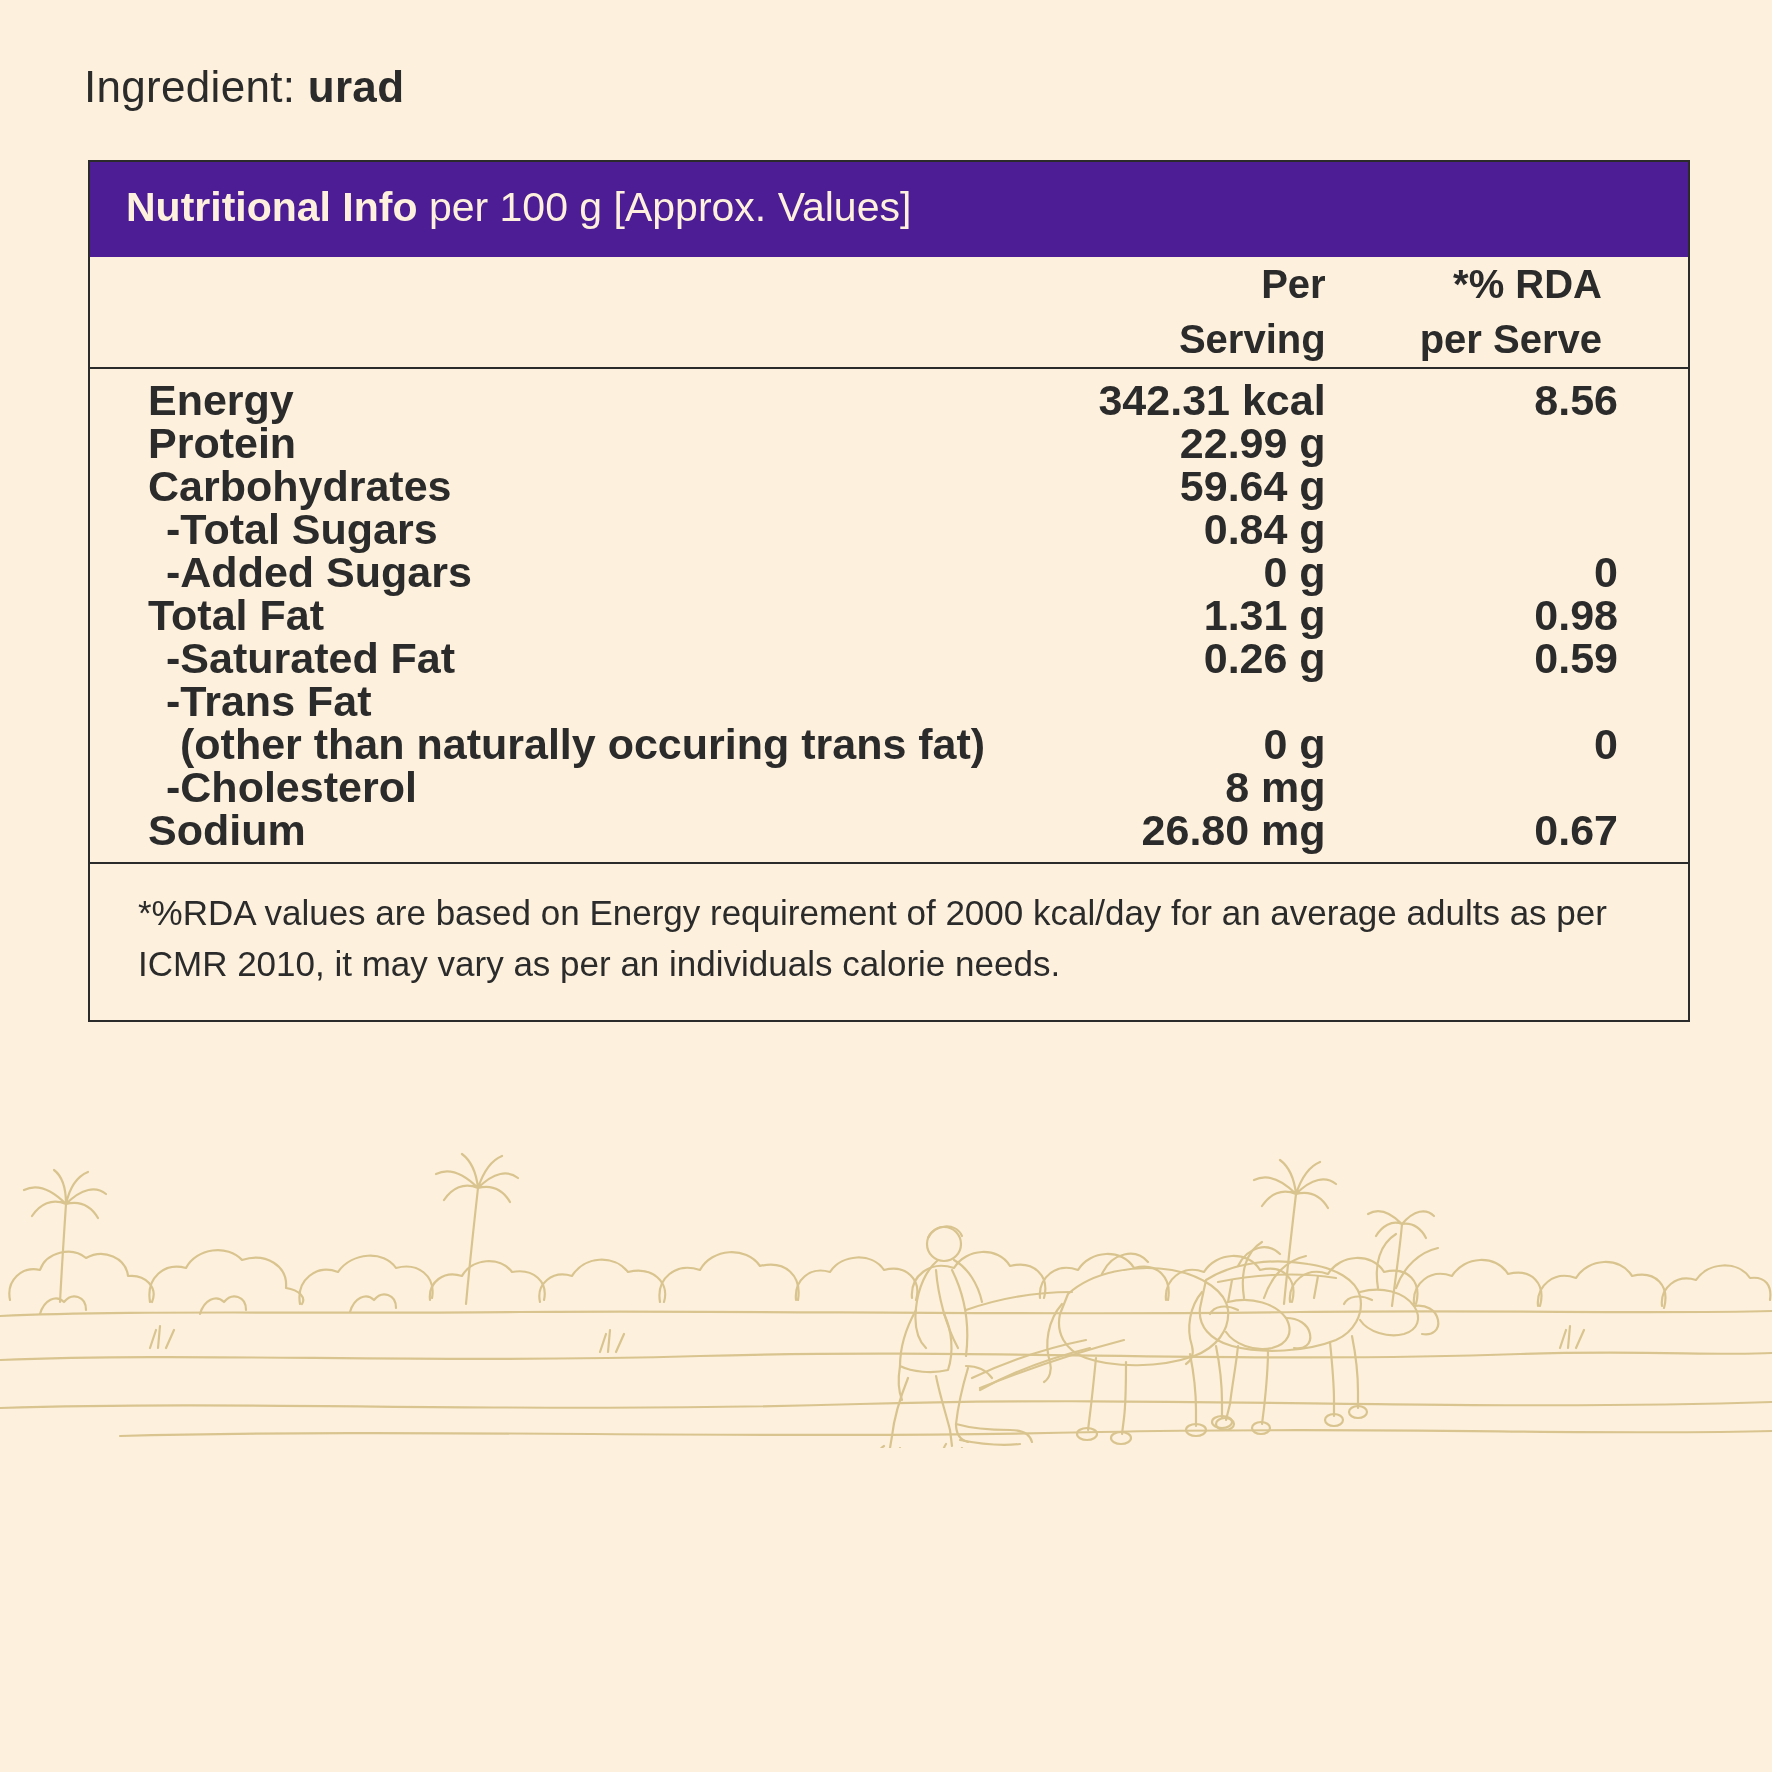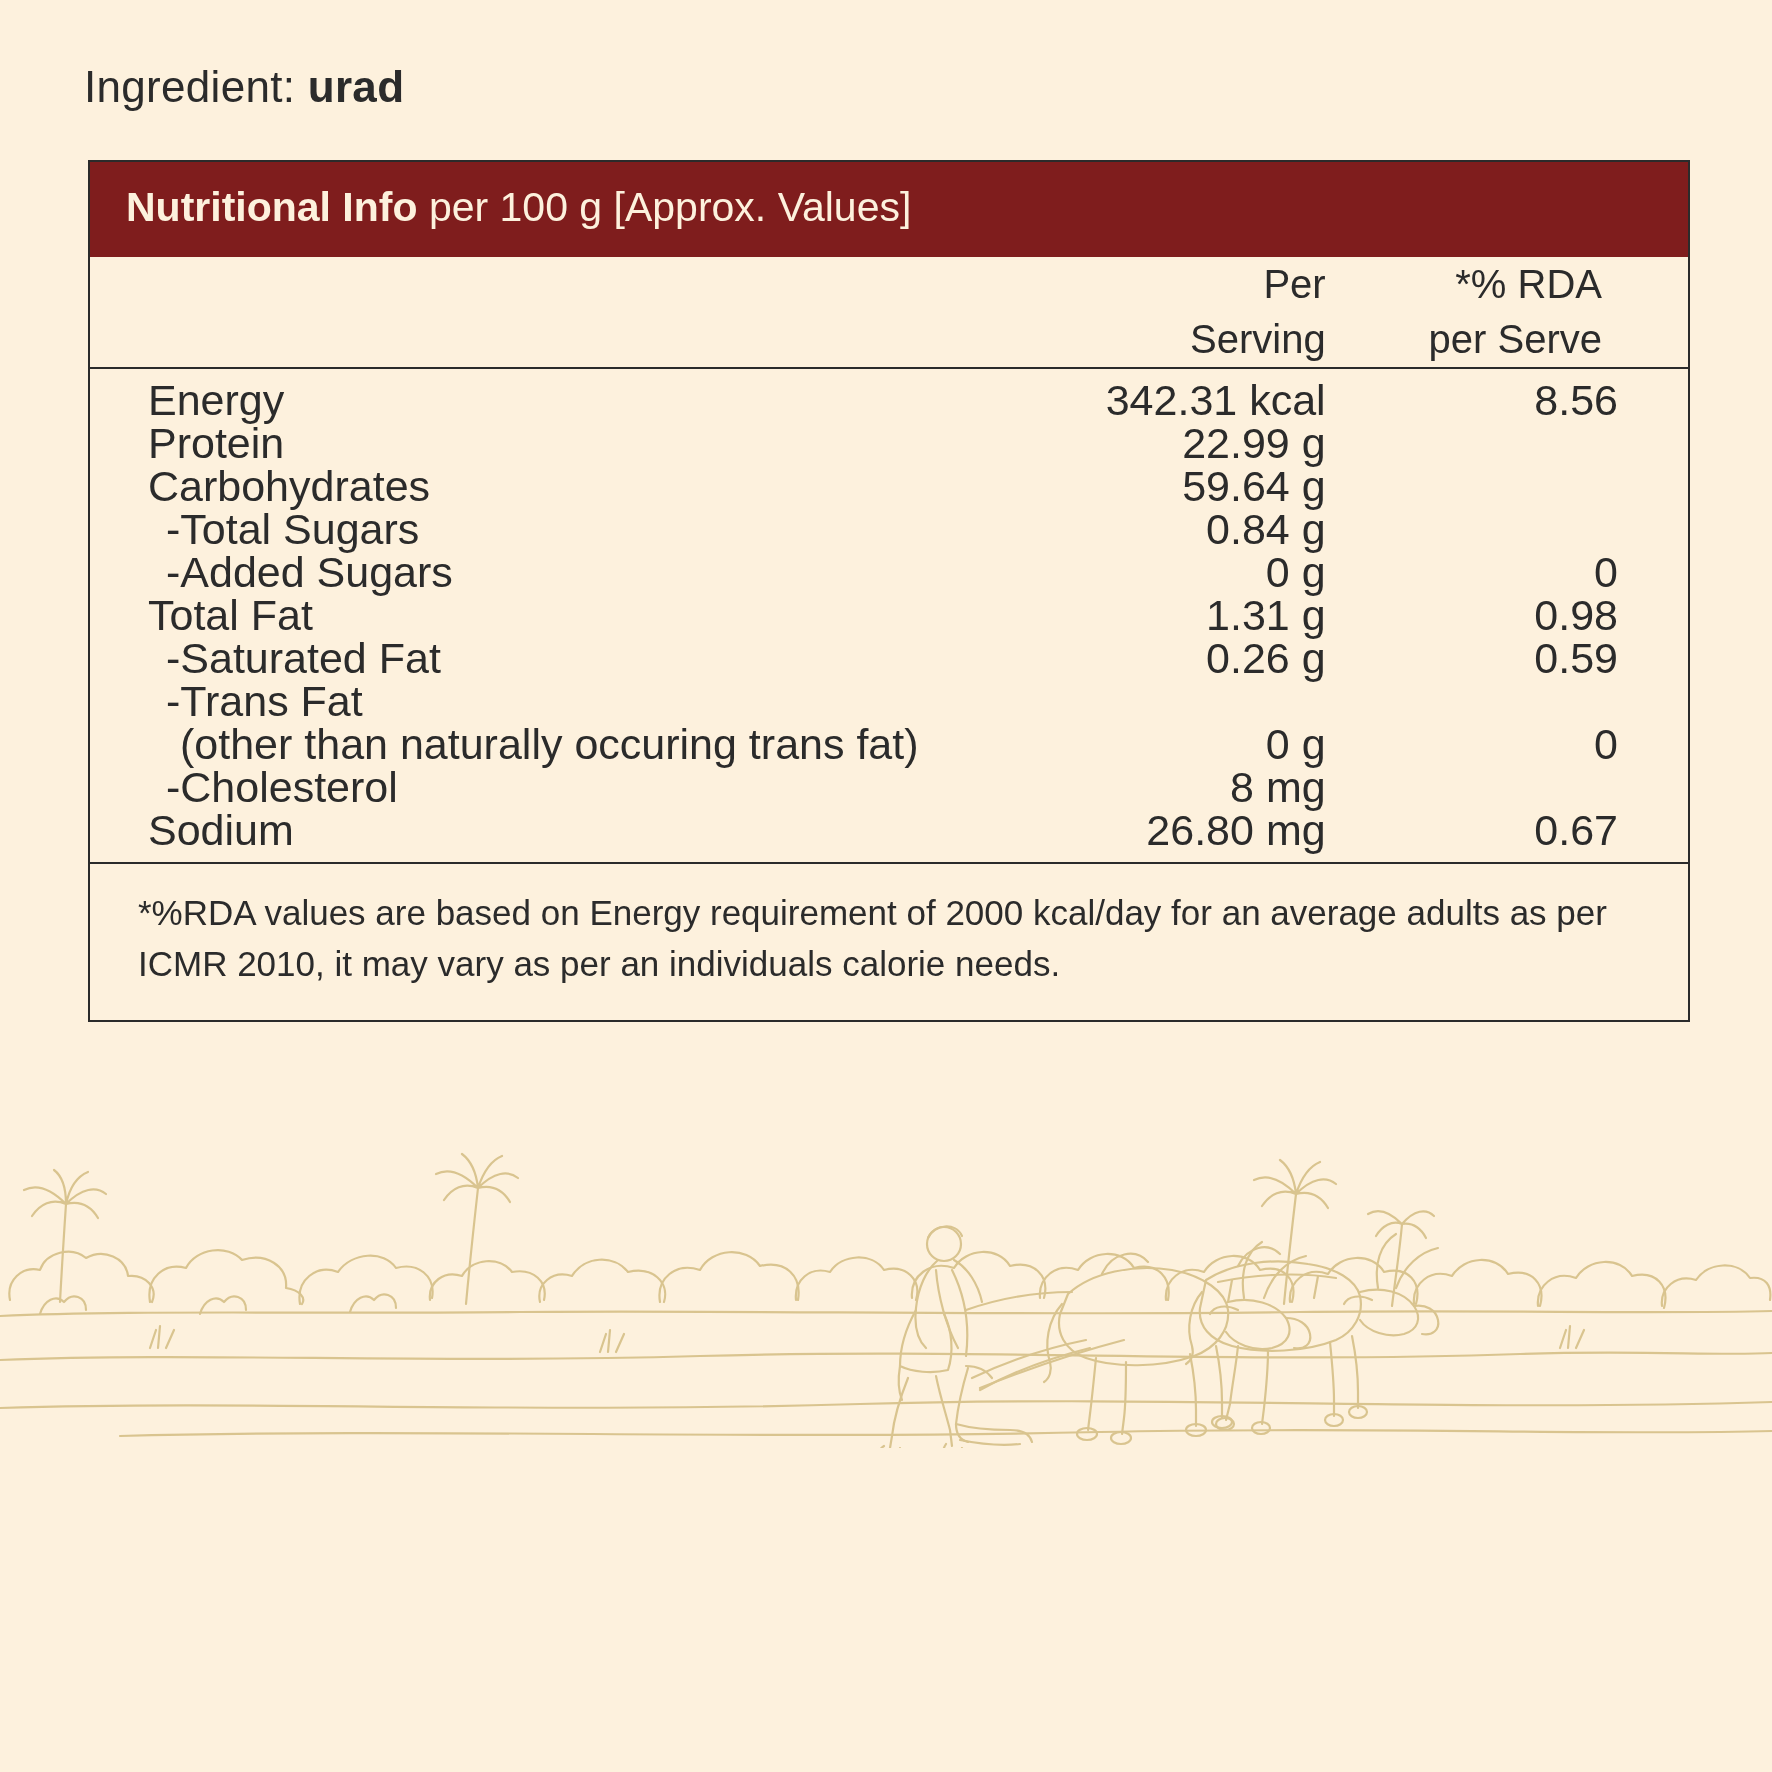--- a/index.html
+++ b/index.html
@@ -45,37 +45,38 @@
     position: absolute;
     left: 88px;
     top: 160px;
     width: 1602px;
     border: 2px solid #2b2b2b;
     box-sizing: border-box;
     background: transparent;
   }
 
   .nutri-header {
-    background: #7f1d1d;
+    background: #4c1d95;
     color: #fdf1dd;
     padding: 22px 36px 26px 36px;
     font-size: 41px;
     white-space: nowrap;
   }
   .nutri-header .strong {
     font-weight: 700;
   }
   .nutri-header .light {
     font-weight: 400;
   }
 
   table.rows {
     width: 100%;
     border-collapse: collapse;
     table-layout: fixed;
+    font-weight: bold;
   }
   table.rows td {
     padding: 0;
     vertical-align: bottom;
   }
 
   .col-name { width: 930px; }
   .col-serv { width: 380px; }
   .col-rda  { width: 286px; }
 

